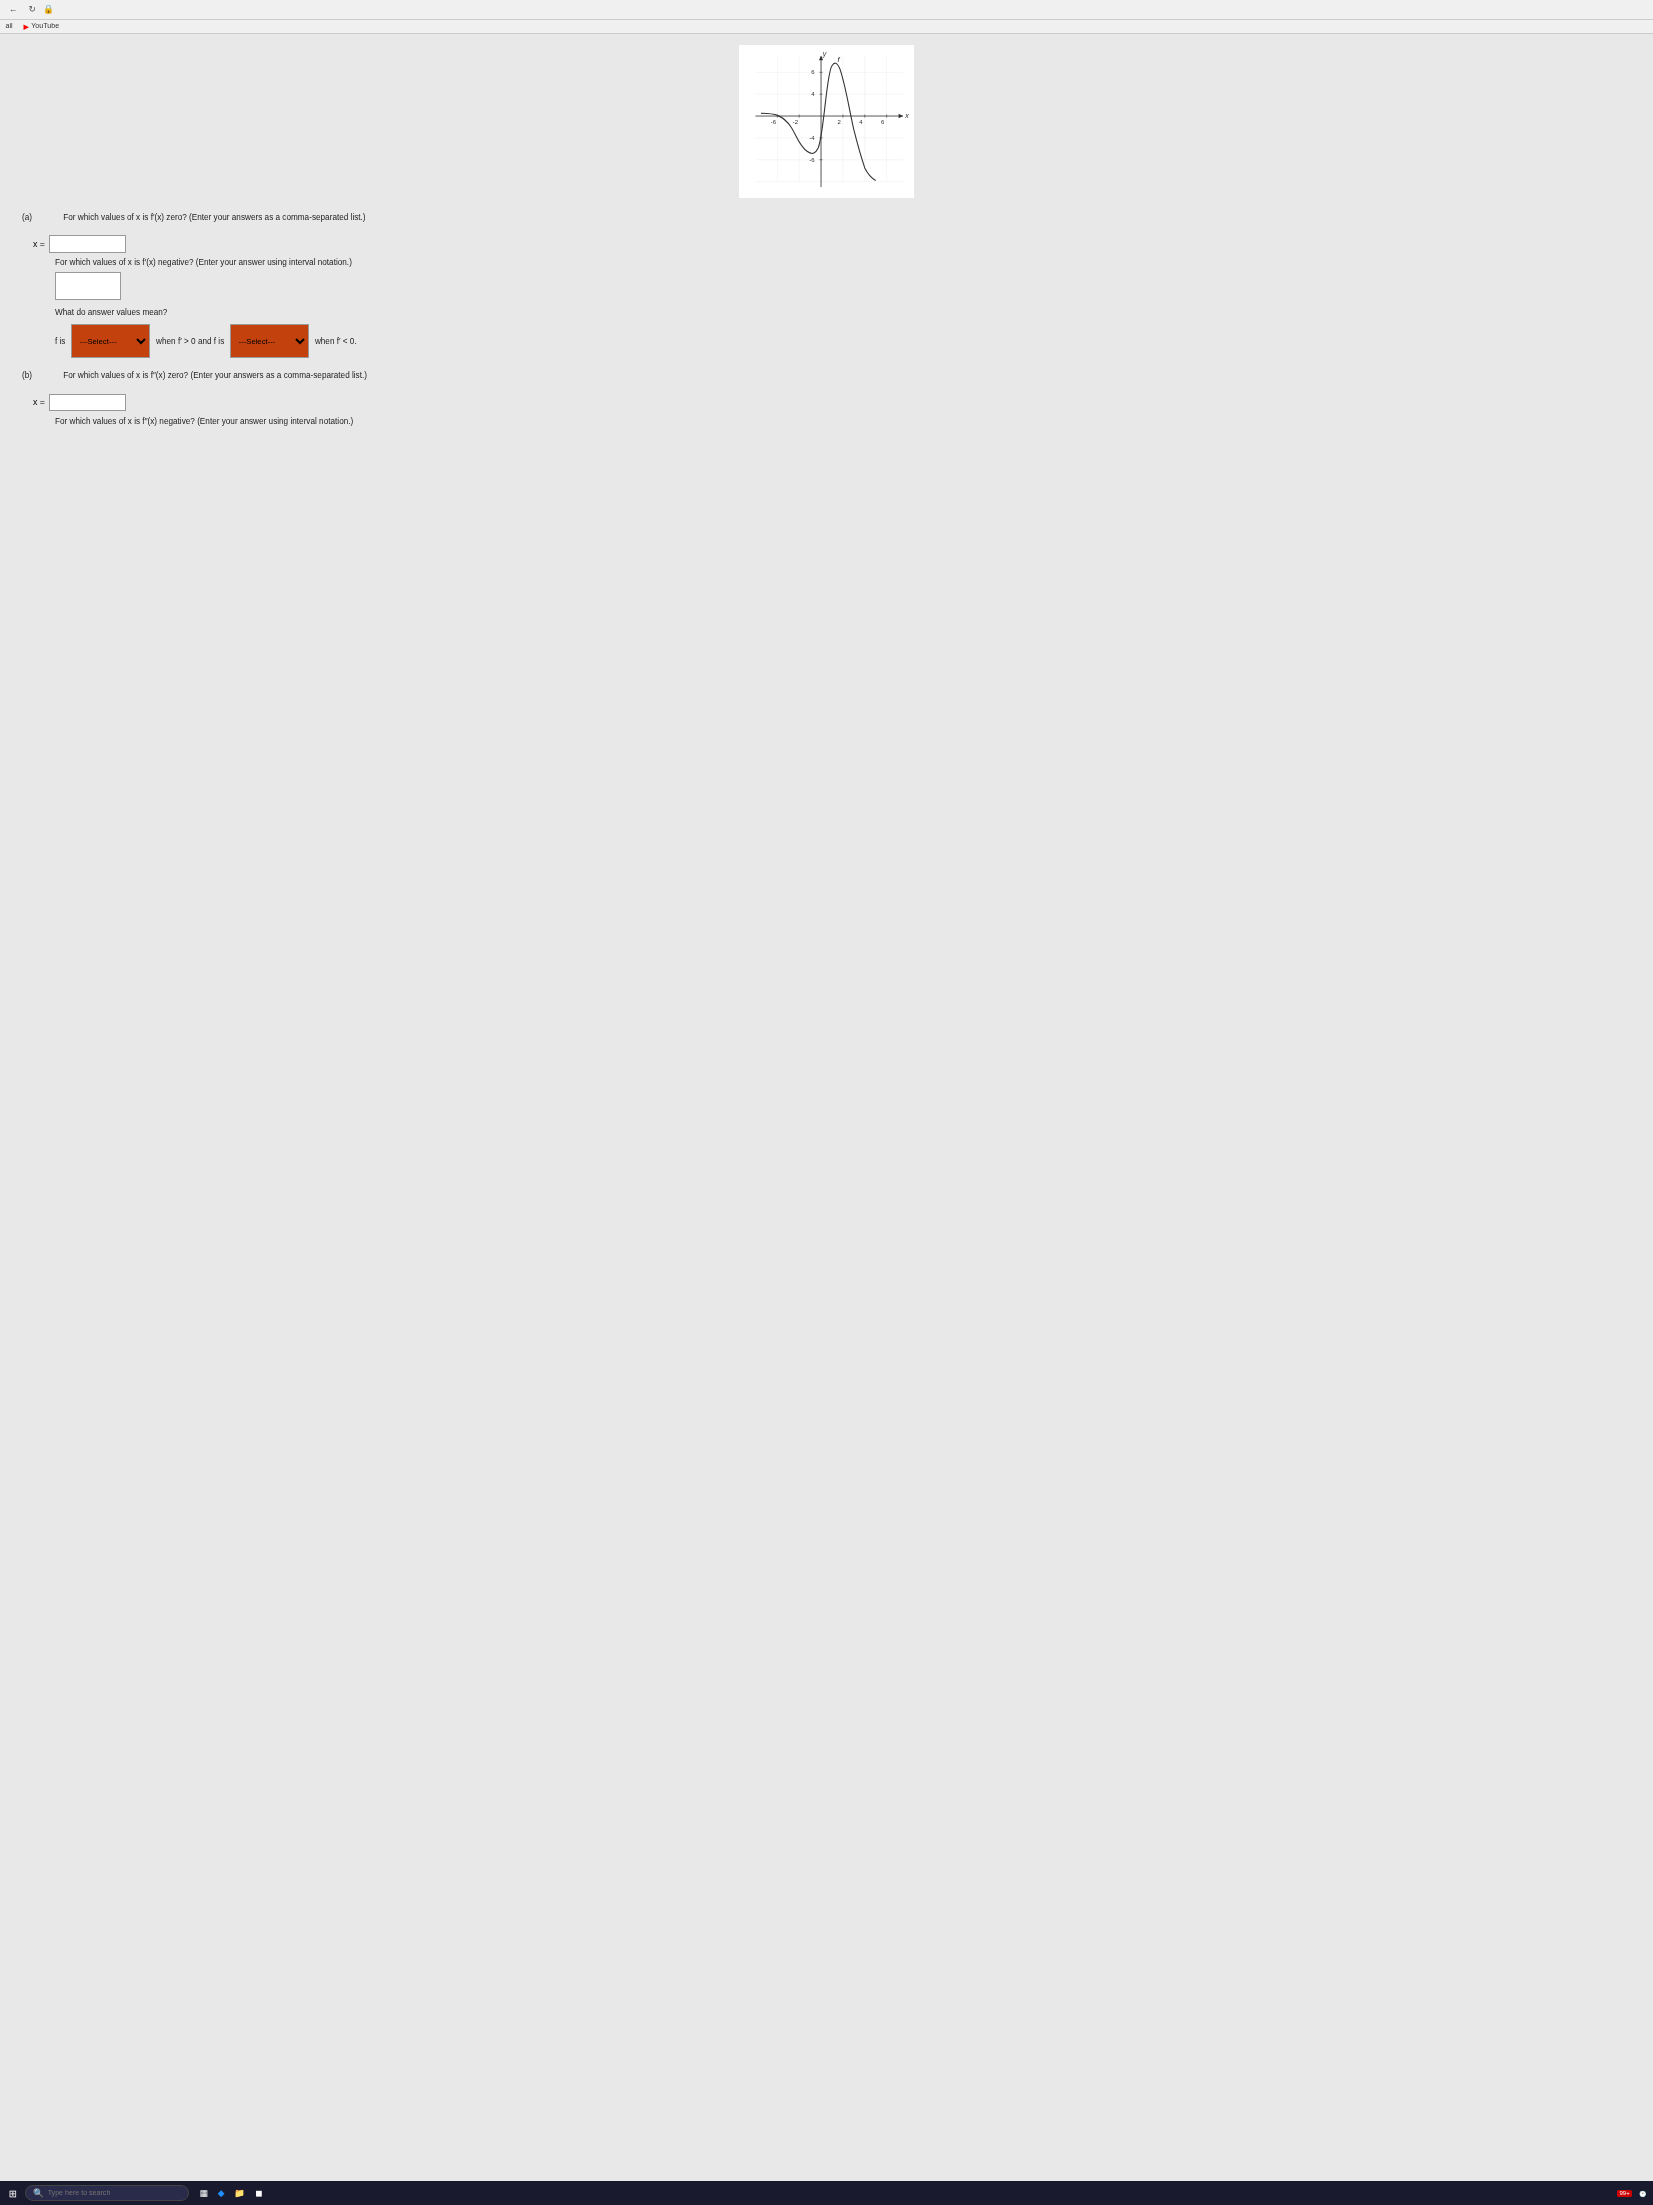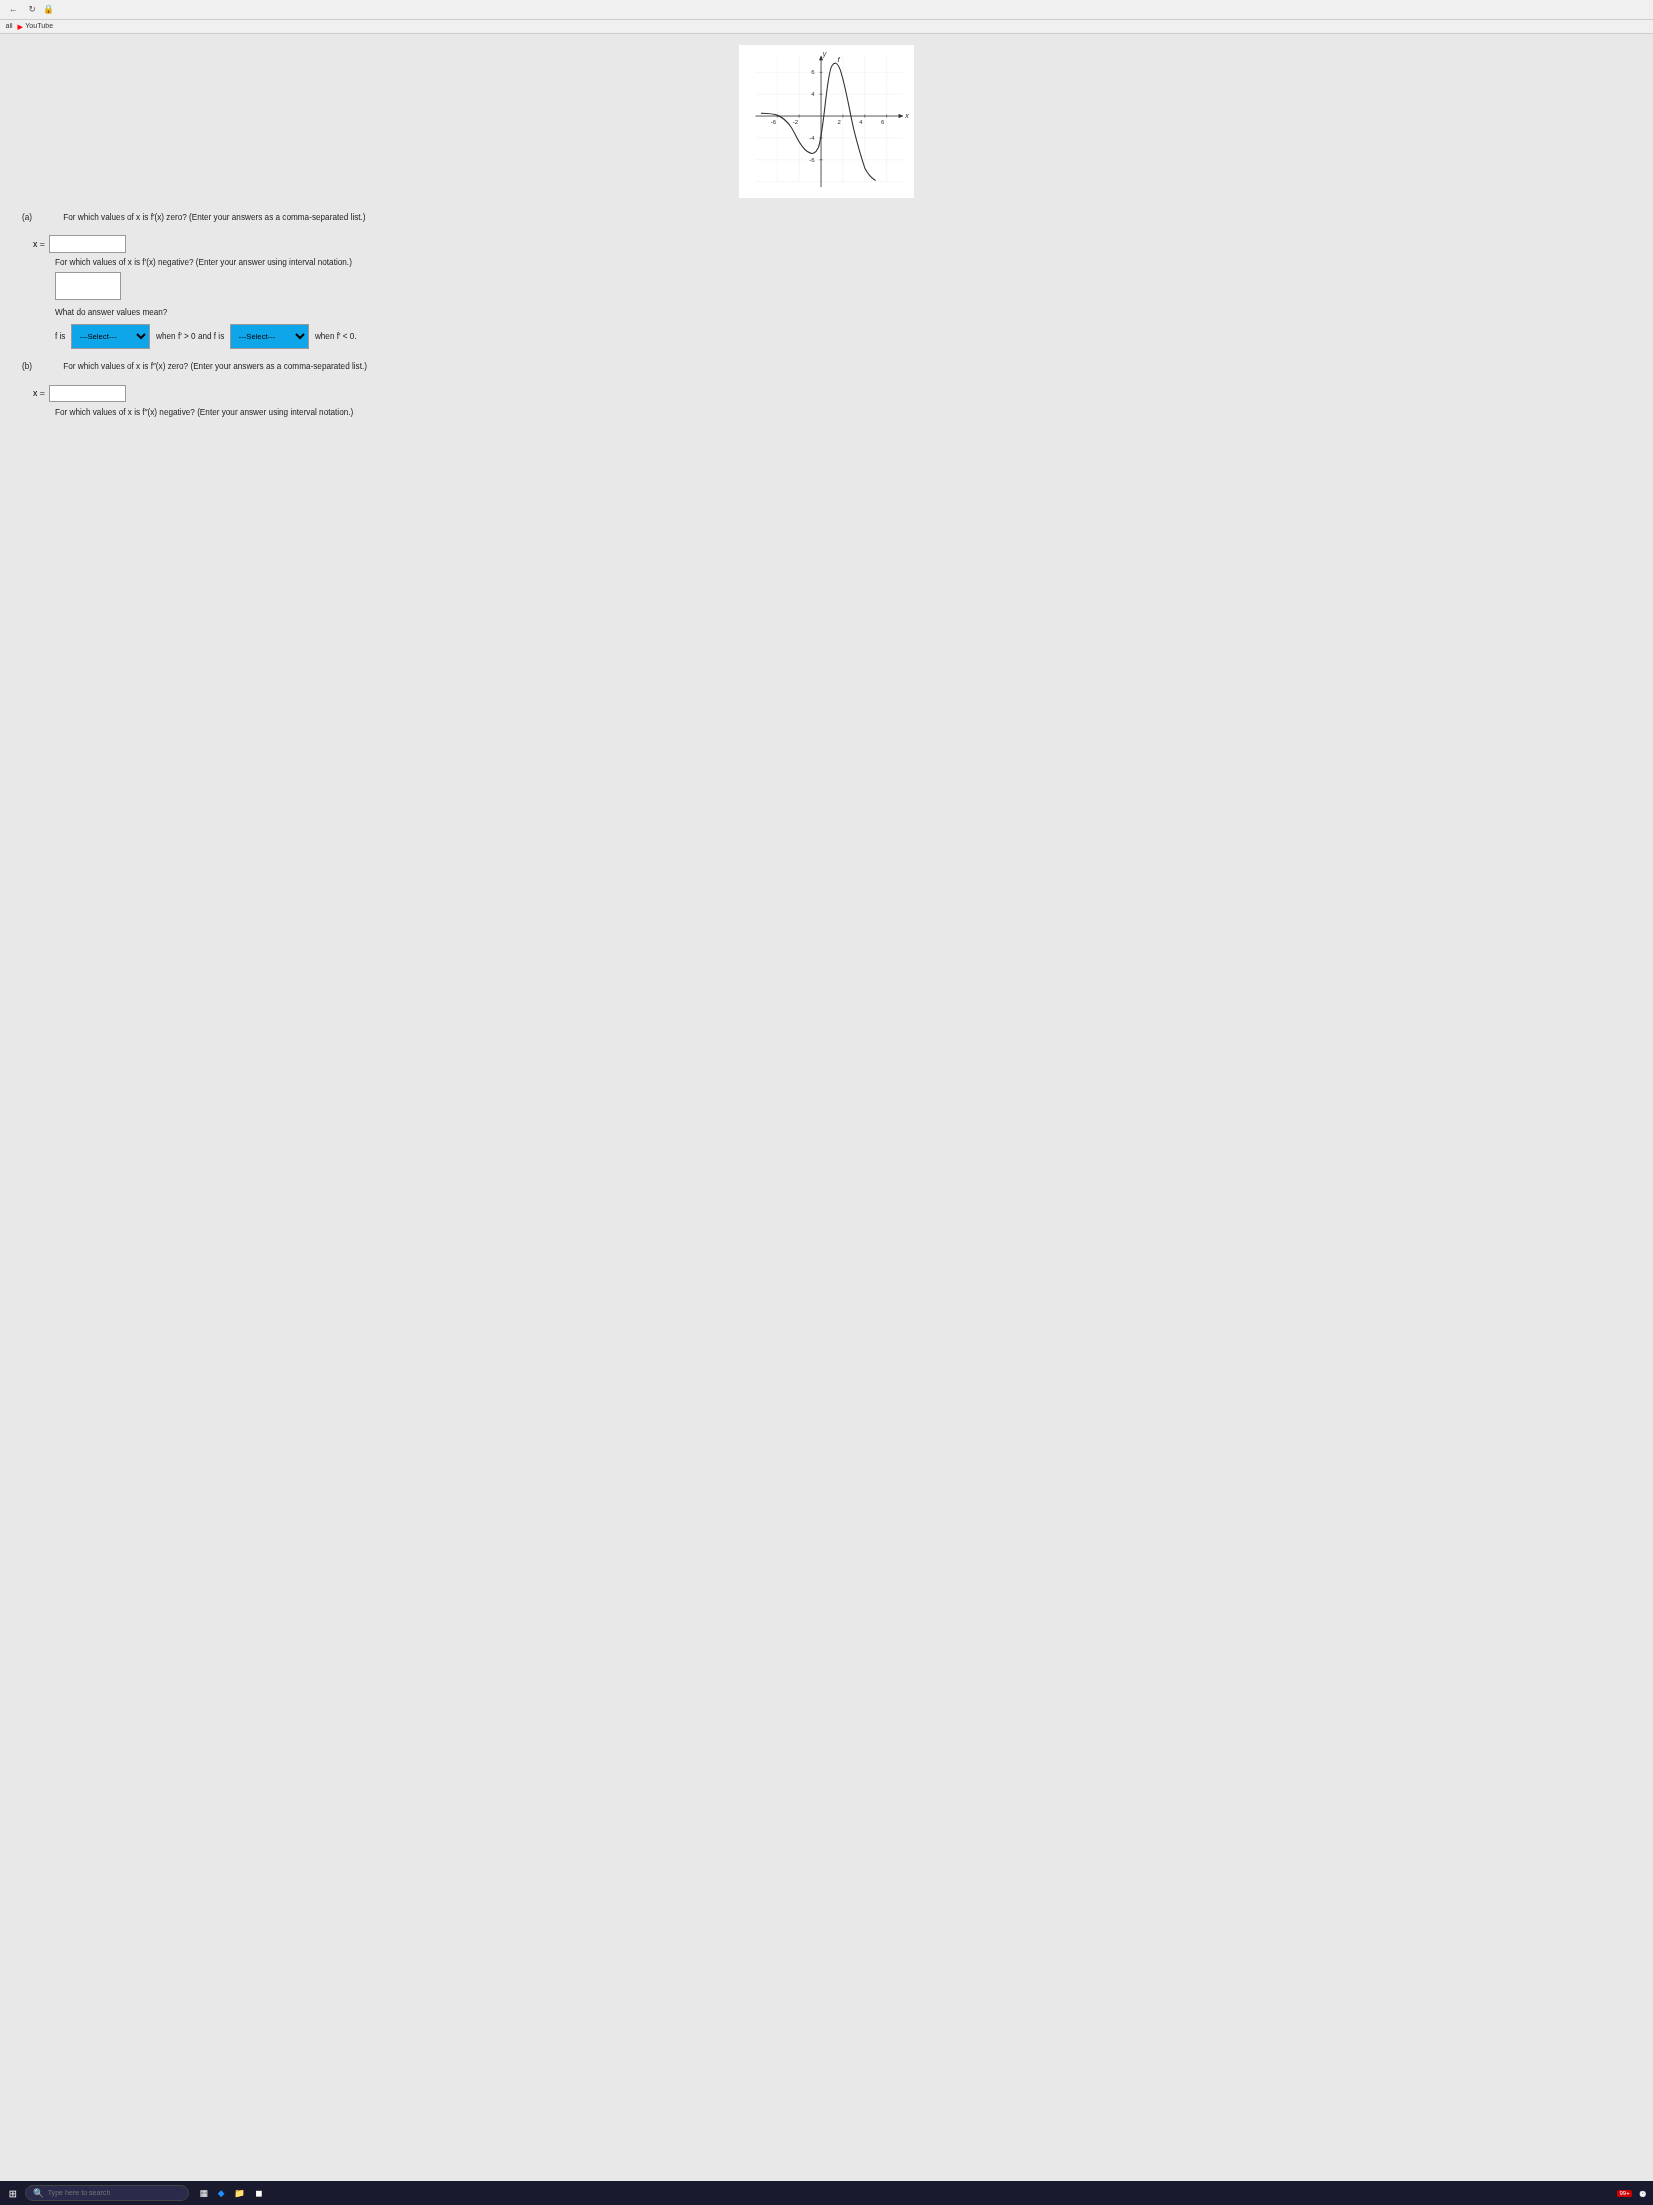--- a/index.html
+++ b/index.html
@@ -44,21 +44,21 @@
       color: #333;
     }
 
     
     .bookmarks-bar {
       background: #f0f0f0;
       border-bottom: 0.5px solid #ccc;
       padding: 2.2px 5.5px;
       display: flex;
       align-items: center;
-      gap: 5px;
+      gap: 11px;
     }
     .bookmark-item {
       display: flex;
       align-items: center;
       gap: 2.2px;
       font-size: 7.1px;
       color: #333;
       cursor: pointer;
     }
 
@@ -114,24 +114,24 @@
       border: 0.5px solid #999;
       background: white;
       padding: 2.2px 3.3px;
       font-size: 7.7px;
       width: 66px;
       height: 28.4px;
     }
 
     .select-input {
       border: 0.5px solid #999;
-      background: #0ea5e9;
+      background: #c2410c;
       padding: 2.2px 3.3px;
       font-size: 7.7px;
-      height: 25px;
+      height: 34px;
       cursor: pointer;
     }
 
     .sub-question {
       margin-left: 33px;
       margin-bottom: 7.7px;
     }
 
     .sub-question-text {
       margin-bottom: 4.4px;

